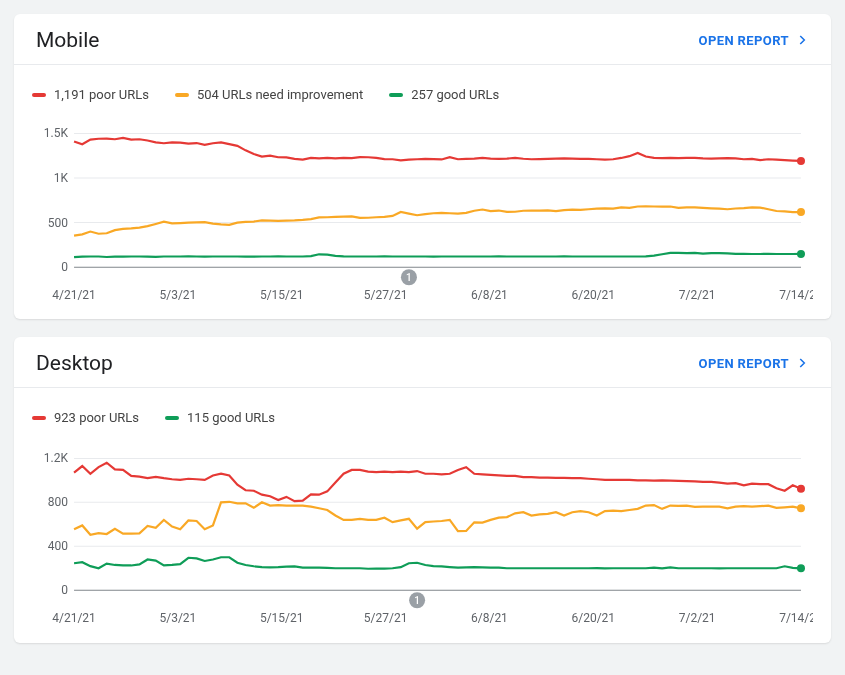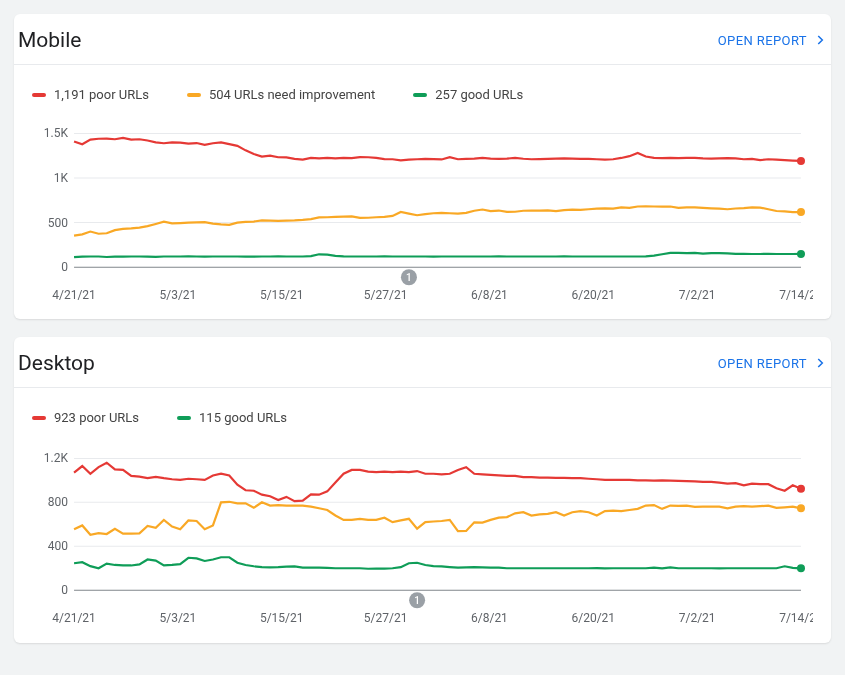--- a/index.html
+++ b/index.html
@@ -14,43 +14,43 @@
       border-radius: 6px;
       box-shadow: 0 1px 2px rgba(0,0,0,.1);
       margin-bottom: 18px;
       padding: 0;
       overflow: hidden;
     }
     .card-header {
       display: flex;
       justify-content: space-between;
       align-items: center;
-      padding: 14px 4px 12px;
+      padding: 14px 22px 12px;
       border-bottom: 1px solid #e8eaed;
       gap: 48px;
     }
     .card-title {
       font-size: 21px;
       font-weight: 400;
       color: #202124;
     }
     .open-report {
       display: flex;
       align-items: center;
       gap: 6px;
       color: #1a73e8;
       font-size: 13px;
-      font-weight: 400;
+      font-weight: 700;
       letter-spacing: .4px;
       cursor: pointer;
     }
     .open-report svg { width: 14px; height: 14px; }
     .legend {
       display: flex;
-      gap: 38px;
+      gap: 26px;
       padding: 22px 18px 10px;
     }
     .legend-item {
       display: flex;
       align-items: center;
       gap: 8px;
       font-size: 13px;
       color: #444;
     }
     .legend-swatch {

